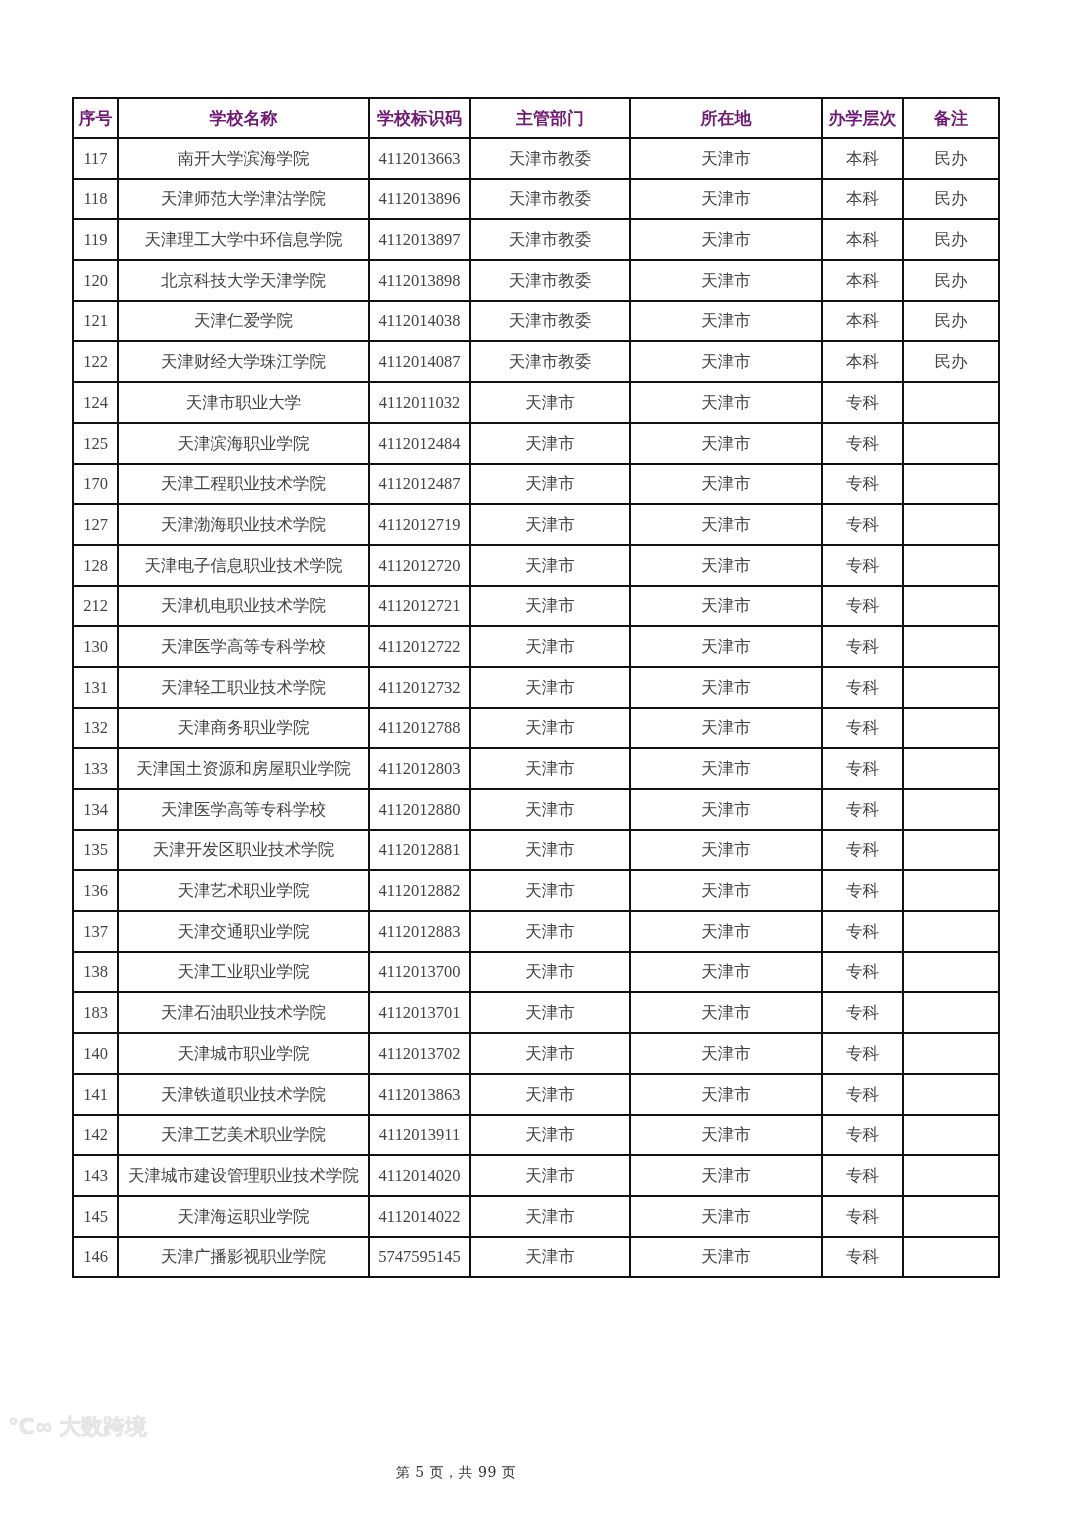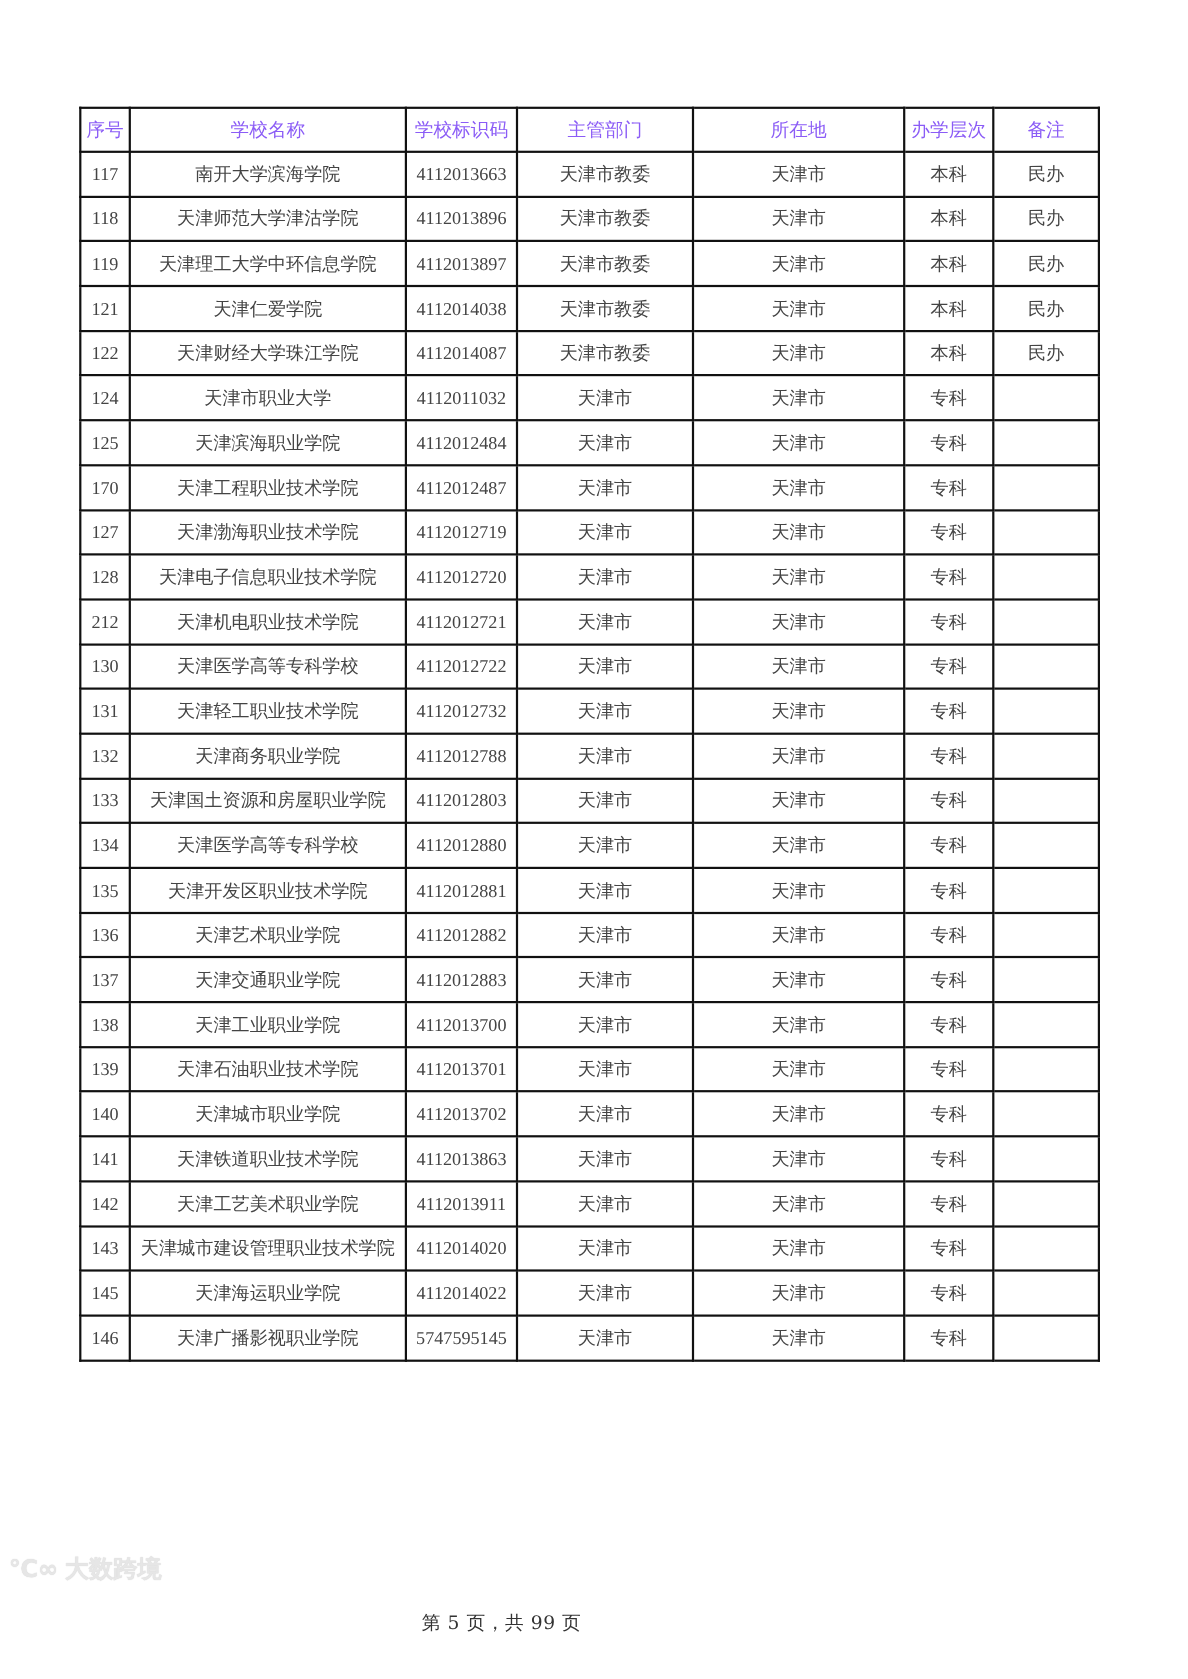--- a/index.html
+++ b/index.html
@@ -3,27 +3,27 @@
 <meta charset="utf-8">
 <style>
   html, body { margin: 0; padding: 0; background: #ffffff; }
   body { width: 1080px; height: 1526px; position: relative; overflow: hidden;
          font-family: "DejaVu Serif", "Liberation Serif", serif; color: #333; }
   .page { position: absolute; left: 0; top: 0; width: 1080px; height: 1526px; }
   table.list { position: absolute; left: 72px; top: 97px; border-collapse: collapse;
                width: 926px; table-layout: fixed; }
   table.list th, table.list td { border: 2px solid #111; text-align: center; vertical-align: middle;
                padding: 0 2px; overflow: hidden; }
-  table.list th { height: 38px; font-size: 17px; font-weight: normal; color: #8b5cf6;
+  table.list th { height: 38px; font-size: 17px; font-weight: bold; color: #701a75;
                   font-family: "DejaVu Sans", "Liberation Sans", sans-serif; }
   table.list td { height: 38.7px; font-size: 16.5px; color: #444; line-height: 1.05; }
   td.num, td.code { font-family: "Liberation Serif", "DejaVu Serif", serif; font-size: 17px; }
   td.name { font-size: 16px; }
   .footer { position: absolute; top: 1464px; left: 0; width: 912px; text-align: center;
-            font-size: 17px; color: #333; letter-spacing: 0.5px; }
+            font-size: 14px; color: #333; letter-spacing: 0.5px; }
   .watermark { position: absolute; left: 8px; top: 1412px; font-size: 22px; color: #e6e6e6;
                font-family: "DejaVu Sans", "Liberation Sans", sans-serif; font-weight: bold;
                text-shadow: 0 0 1px #cfcfcf; }
   .watermark .logo { display: inline-block; margin-right: 6px; }
 </style>
 </head>
 <body>
 
 <div class="page">
   <table class="list">
@@ -69,20 +69,29 @@
         <tr>
           <td class="num">119</td>
           <td class="name">天津理工大学中环信息学院</td>
           <td class="code">4112013897</td>
           <td>天津市教委</td>
           <td>天津市</td>
           <td>本科</td>
           <td>民办</td>
         </tr>
         <tr>
+          <td class="num">120</td>
+          <td class="name">北京科技大学天津学院</td>
+          <td class="code">4112013898</td>
+          <td>天津市教委</td>
+          <td>天津市</td>
+          <td>本科</td>
+          <td>民办</td>
+        </tr>
+        <tr>
           <td class="num">121</td>
           <td class="name">天津仁爱学院</td>
           <td class="code">4112014038</td>
           <td>天津市教委</td>
           <td>天津市</td>
           <td>本科</td>
           <td>民办</td>
         </tr>
         <tr>
           <td class="num">122</td>
@@ -222,21 +231,21 @@
         <tr>
           <td class="num">138</td>
           <td class="name">天津工业职业学院</td>
           <td class="code">4112013700</td>
           <td>天津市</td>
           <td>天津市</td>
           <td>专科</td>
           <td></td>
         </tr>
         <tr>
-          <td class="num">139</td>
+          <td class="num">183</td>
           <td class="name">天津石油职业技术学院</td>
           <td class="code">4112013701</td>
           <td>天津市</td>
           <td>天津市</td>
           <td>专科</td>
           <td></td>
         </tr>
         <tr>
           <td class="num">140</td>
           <td class="name">天津城市职业学院</td>

